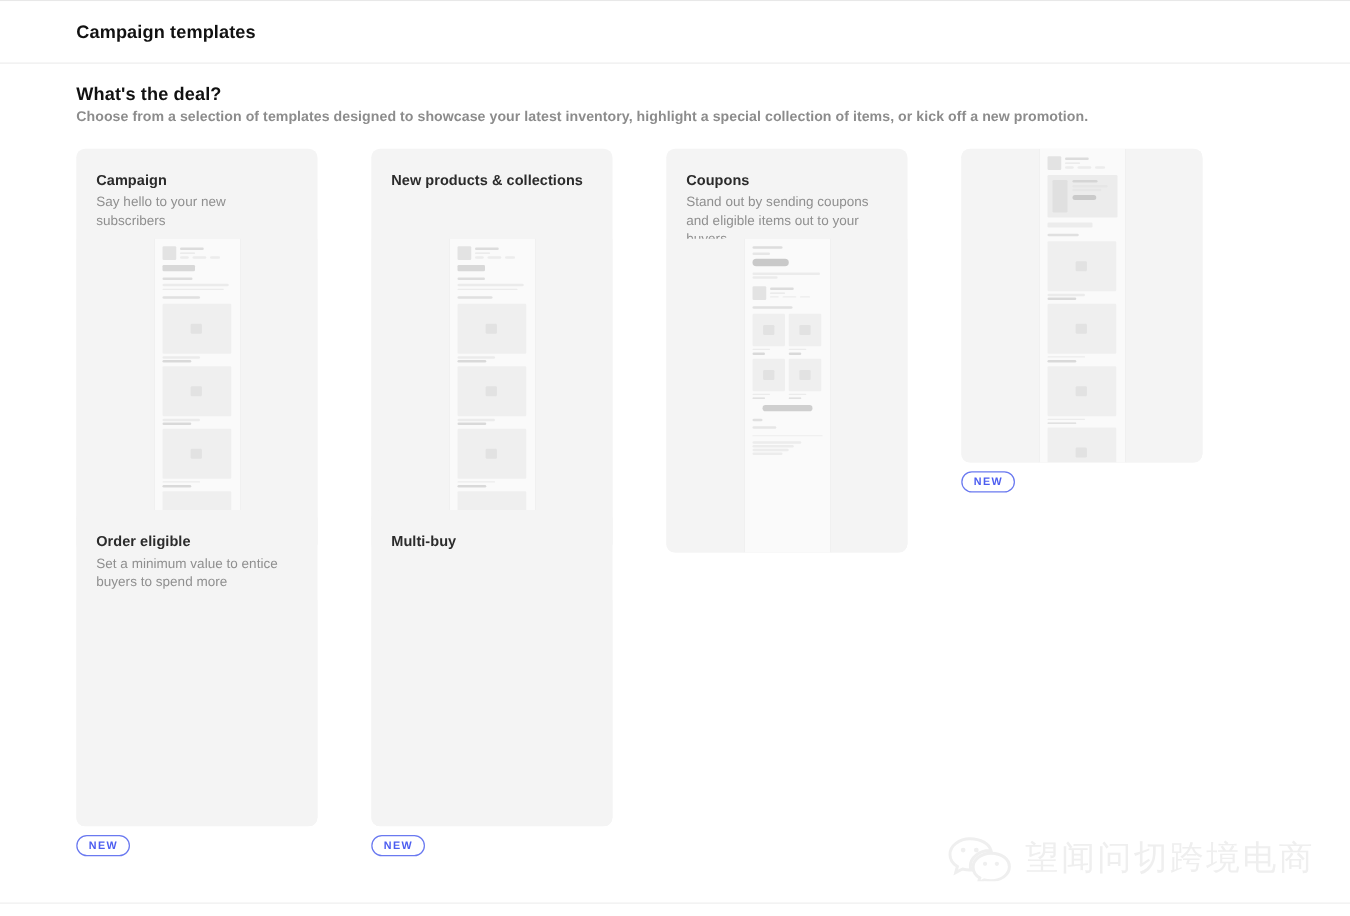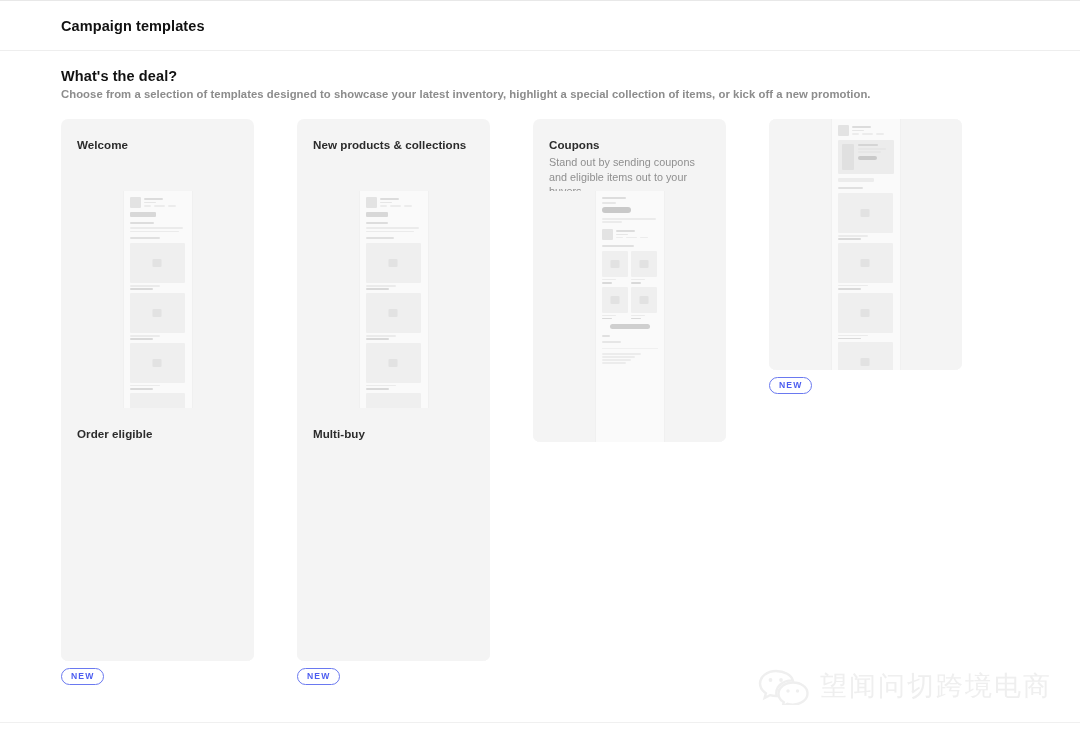--- a/index.html
+++ b/index.html
@@ -234,21 +234,22 @@
   <div class="section">
     <div class="section-title">What's the deal?</div>
     <div class="section-sub">Choose from a selection of templates designed to showcase your latest inventory, highlight a special collection of items, or kick off a new promotion.</div>
   </div>
 
   <div class="grid">
     <div class="row row-1">
         <div class="card-slot" style="left: 0px; top: 0px;">
           <div class="card">
             <div class="card-head">
-              <div class="card-title">Welcome</div>
+              <div class="card-title">Campaign</div>
+              <div class="card-desc">Say hello to your new subscribers</div>
             </div>
             <div class="card-preview" style="height: 251px;">
               <div class="thumb" style="width: 70px; height: 261px;">
                 <div class="thumb-inner">
                   <div class="tb-row">
                     <div class="tb-logo"></div>
                     <div class="tb-logo-lines">
                       <div class="tb-line" style="width:46%;background:#dcdcdc;height:2.2px"></div>
                       <div class="tb-line" style="width:30%"></div>
                       <div class="tb-navbar">
@@ -524,20 +525,21 @@
                   </div>
                 </div>
               </div>
             </div>
           </div><span class="badge-new">NEW</span></div>
       </div>
     <div class="row row-2">
         <div class="card-slot" style="left: 0px; top: 0px;"><div class="card">
             <div class="card-head">
               <div class="card-title">Order eligible</div>
+              <div class="card-desc">Set a minimum value to entice buyers to spend more</div>
             </div>
             <div class="card-preview" style="height: 181px;"></div>
           </div><span class="badge-new">NEW</span></div>
         <div class="card-slot" style="left: 236px; top: 0px;"><div class="card">
             <div class="card-head">
               <div class="card-title">Multi-buy</div>
             </div>
             <div class="card-preview" style="height: 181px;"></div>
           </div><span class="badge-new">NEW</span></div>
       </div>

